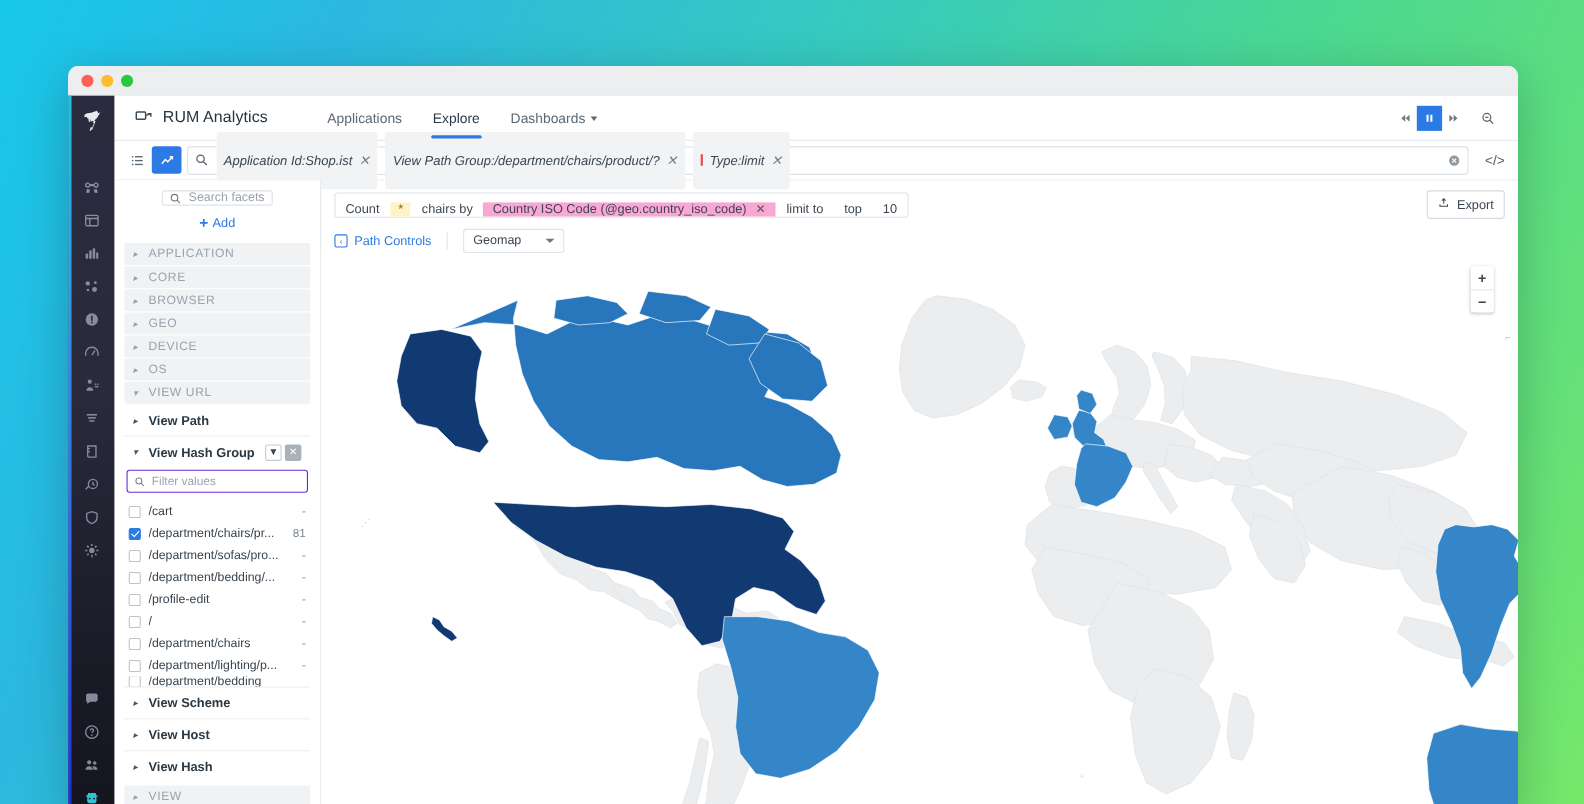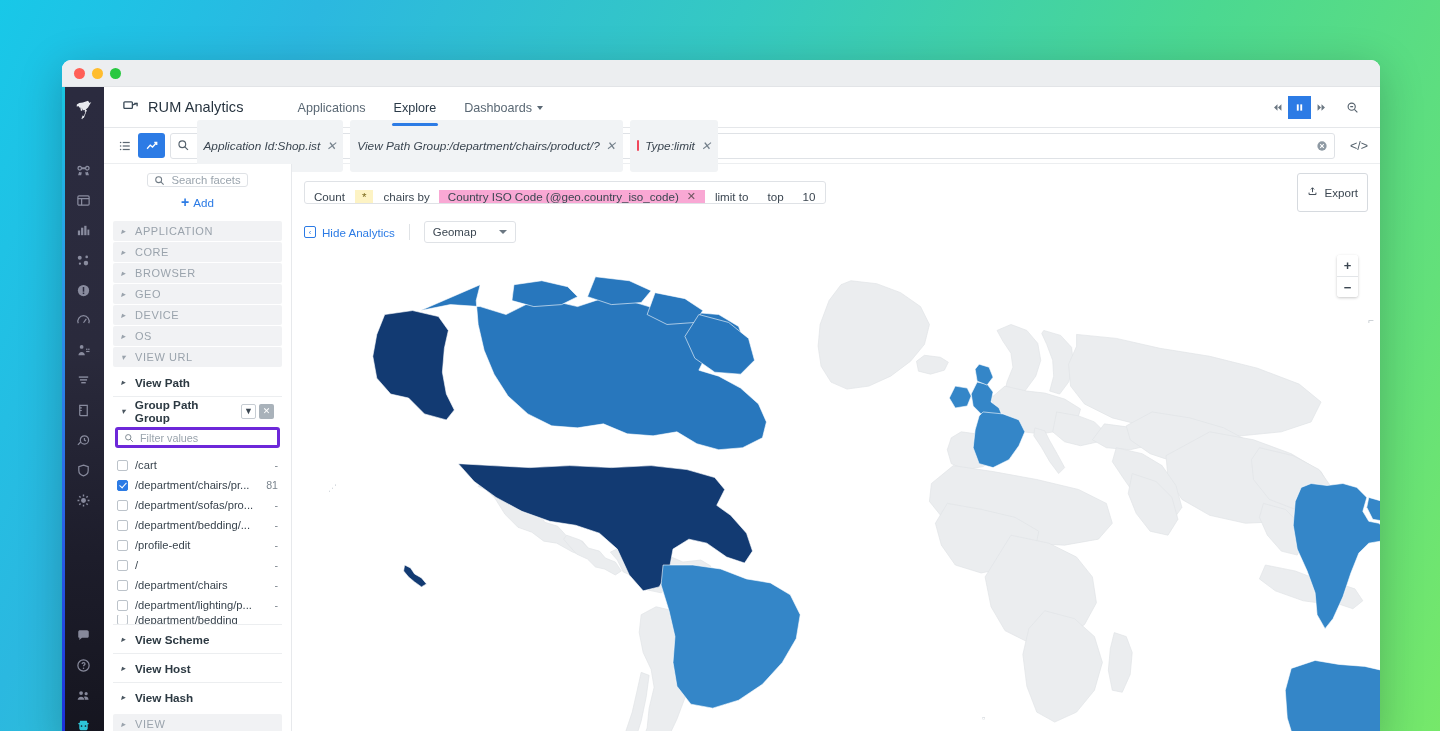--- a/index.html
+++ b/index.html
@@ -150,21 +150,21 @@
   .fsection-head .chev { color: #4a5660; }
   .fs-actions { margin-left: auto; display: flex; gap: 3px; }
   .fs-btn {
     width: 15px; height: 15px; display: flex; align-items: center; justify-content: center;
     border-radius: 2px; font-size: 9px; cursor: pointer;
   }
   .fs-btn.filt { background: #fff; border: 1px solid #c6ccd2; color: #3b4651; }
   .fs-btn.clr { background: #a9b2ba; color: #fff; }
 
   .filter-values {
-    height: 21px; border: 3px solid #6d28d9; border-radius: 3px; margin: 2px 2px 7px;
+    height: 21px; border: 1px solid #6d28d9; border-radius: 3px; margin: 2px 2px 7px;
     display: flex; align-items: center; gap: 6px; padding: 0 6px;
   }
   .filter-values span.ph { font-size: 10.8px; color: #9aa4ad; }
   .fval { height: 20px; display: flex; align-items: center; gap: 7px; padding: 0 4px; cursor: pointer; justify-content: flex-end; }
   .cbx {
     width: 11px; height: 11px; border: 1px solid #bcc3ca; border-radius: 2px; flex: 0 0 11px;
     background: #fff;
   }
   .cbx.on { background: #2c7be5; border-color: #2c7be5; position: relative; }
   .cbx.on::after {
@@ -185,21 +185,21 @@
     display: flex; align-items: flex-end; border: 1px solid #dfe2e6; border-radius: 3px;
     height: 23px; overflow: hidden; position: relative;
   }
   .qb-seg { display: flex; align-items: center; padding: 0 9px; font-size: 11.6px; color: #3b4651; white-space: nowrap; }
   .qb-seg.star { background: #fdf3c4; color: #7a6a1e; padding: 0 7px; }
   .qb-seg.pink { background: #f9a8d4; }
   .qb-seg.pink .x { color: #6d5560; margin-left: 8px; font-size: 11px; cursor: pointer; }
   .qb-sep { width: 1px; background: #e3e6e9; }
   .export-btn {
     margin-left: auto; display: flex; align-items: center; gap: 6px;
-    border: 1px solid #d6dadf; border-radius: 3px; height: 39px; padding: 0 9px;
+    border: 1px solid #d6dadf; border-radius: 3px; height: 26px; padding: 0 9px;
     font-size: 11.6px; color: #3b4651; background: #fff; cursor: pointer;
   }
   .ctrl-row2 { display: flex; align-items: center; gap: 0; margin-top: 9px; }
   .hide-controls { display: flex; align-items: center; gap: 6px; color: #2c7be5; font-size: 11.6px; cursor: pointer; }
   .hc-icon {
     width: 12px; height: 12px; border: 1px solid #2c7be5; border-radius: 2px;
     display: flex; align-items: center; justify-content: center; font-size: 7.5px; color: #2c7be5;
   }
   .ctrl-div { width: 1px; height: 16px; background: #e0e3e6; margin: 0 14px; }
   .vizselect {
@@ -504,21 +504,21 @@
           <div class="fsection">
             <div class="fsection-head">
               <i class="chev">▸</i>
               <span class="lbl">View Path</span>
             </div>
           </div>
 
           <div class="fsection">
             <div class="fsection-head">
               <i class="chev">▾</i>
-              <span class="lbl">Group Path Group</span>
+              <span class="lbl">View Hash Group</span>
               <span class="fs-actions">
                 <span class="fs-btn filt">▼</span>
                 <span class="fs-btn clr">✕</span>
               </span>
             </div>
             <div class="filter-values">
               <svg viewBox="0 0 16 16" width="10" height="10" fill="none" stroke="#7a848d" stroke-width="1.5">
                   <circle cx="6.8" cy="6.8" r="4.3"></circle>
                   <path d="M10 10 14 14"></path>
                 </svg>
@@ -628,21 +628,21 @@
                       <path d="M3 9.6v2.8h10V9.6"></path>
                     </svg>
                 </span>
                 <span>Export</span>
               </div>
             </div>
 
             <div class="ctrl-row2">
               <div class="hide-controls">
                 <span class="hc-icon">‹</span>
-                <span>Hide Analytics</span>
+                <span>Path Controls</span>
               </div>
               <span class="ctrl-div"></span>
               <div class="vizselect">
                 <span>Geomap</span>
                 <i class="vs-caret"></i>
               </div>
             </div>
           </div>
 
           <div id="mapwrap">

